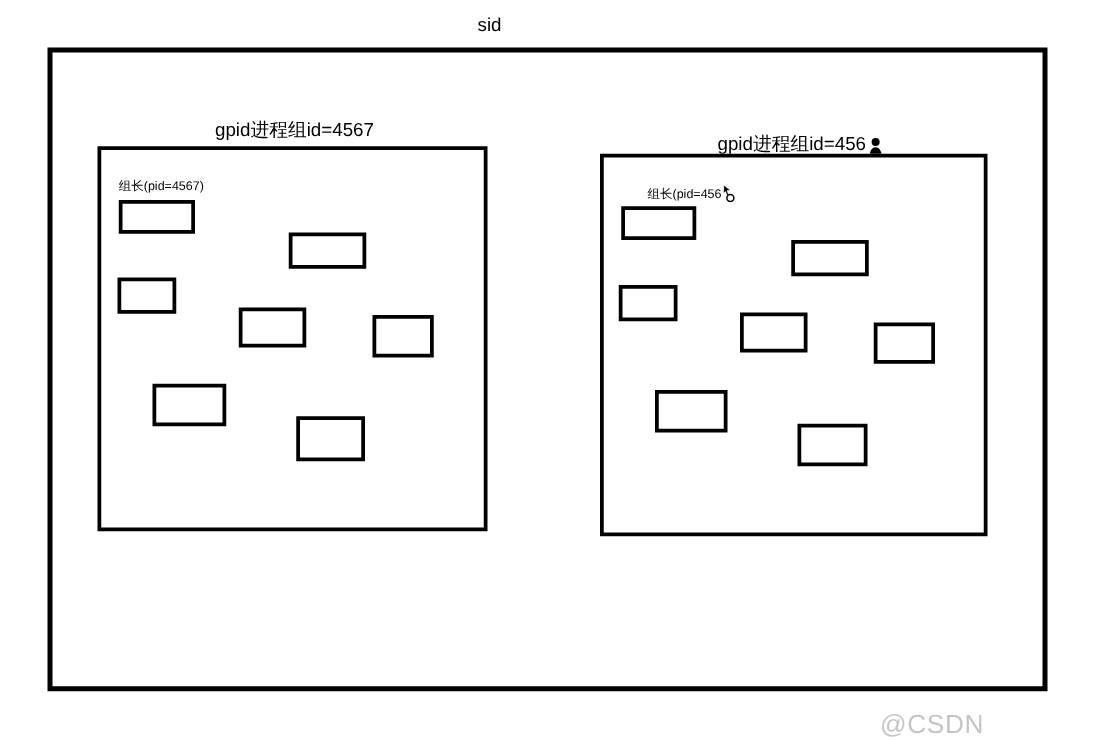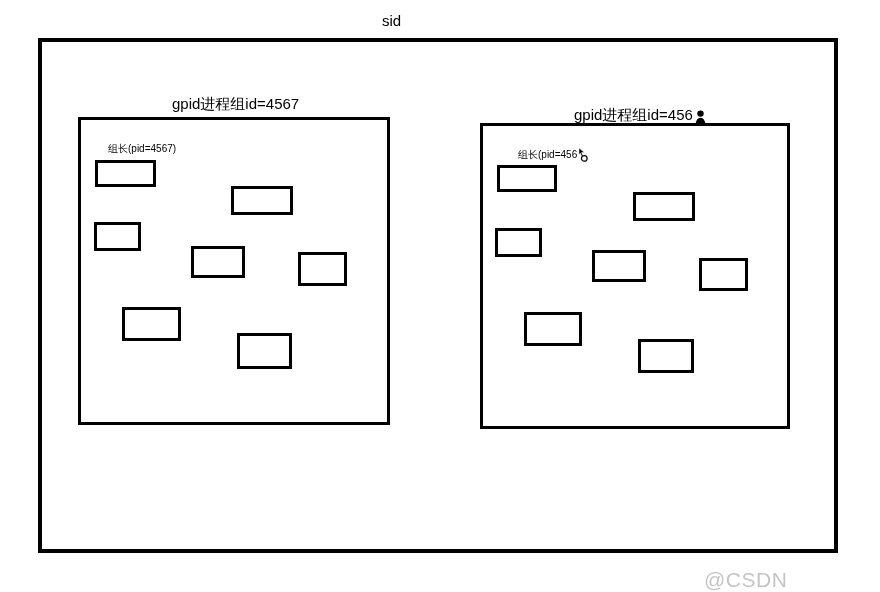--- a/index.html
+++ b/index.html
@@ -37,21 +37,21 @@
     white-space:nowrap;
   }
   .group-title.t1{left:172px;top:95px;}
   .group-title.t2{left:574px;top:106px;align-items:flex-end;}
   .leader-label{
     position:absolute;
     font-size:10px;color:#000;
     display:flex;align-items:flex-start;gap:1px;
     white-space:nowrap;
   }
-  .leader-label.l1{left:108px;top:142px;justify-content:flex-end;}
+  .leader-label.l1{left:95px;top:142px;justify-content:flex-end;}
   .leader-label.l2{left:494px;top:148px;margin-left:24px;}
   .prect{
     position:absolute;
     border:3px solid #000;
     box-sizing:border-box;
     background:#ffffff;
   }
   .icon{display:inline-block;line-height:0;}
   .watermark{
     position:absolute;right:8px;bottom:5px;

